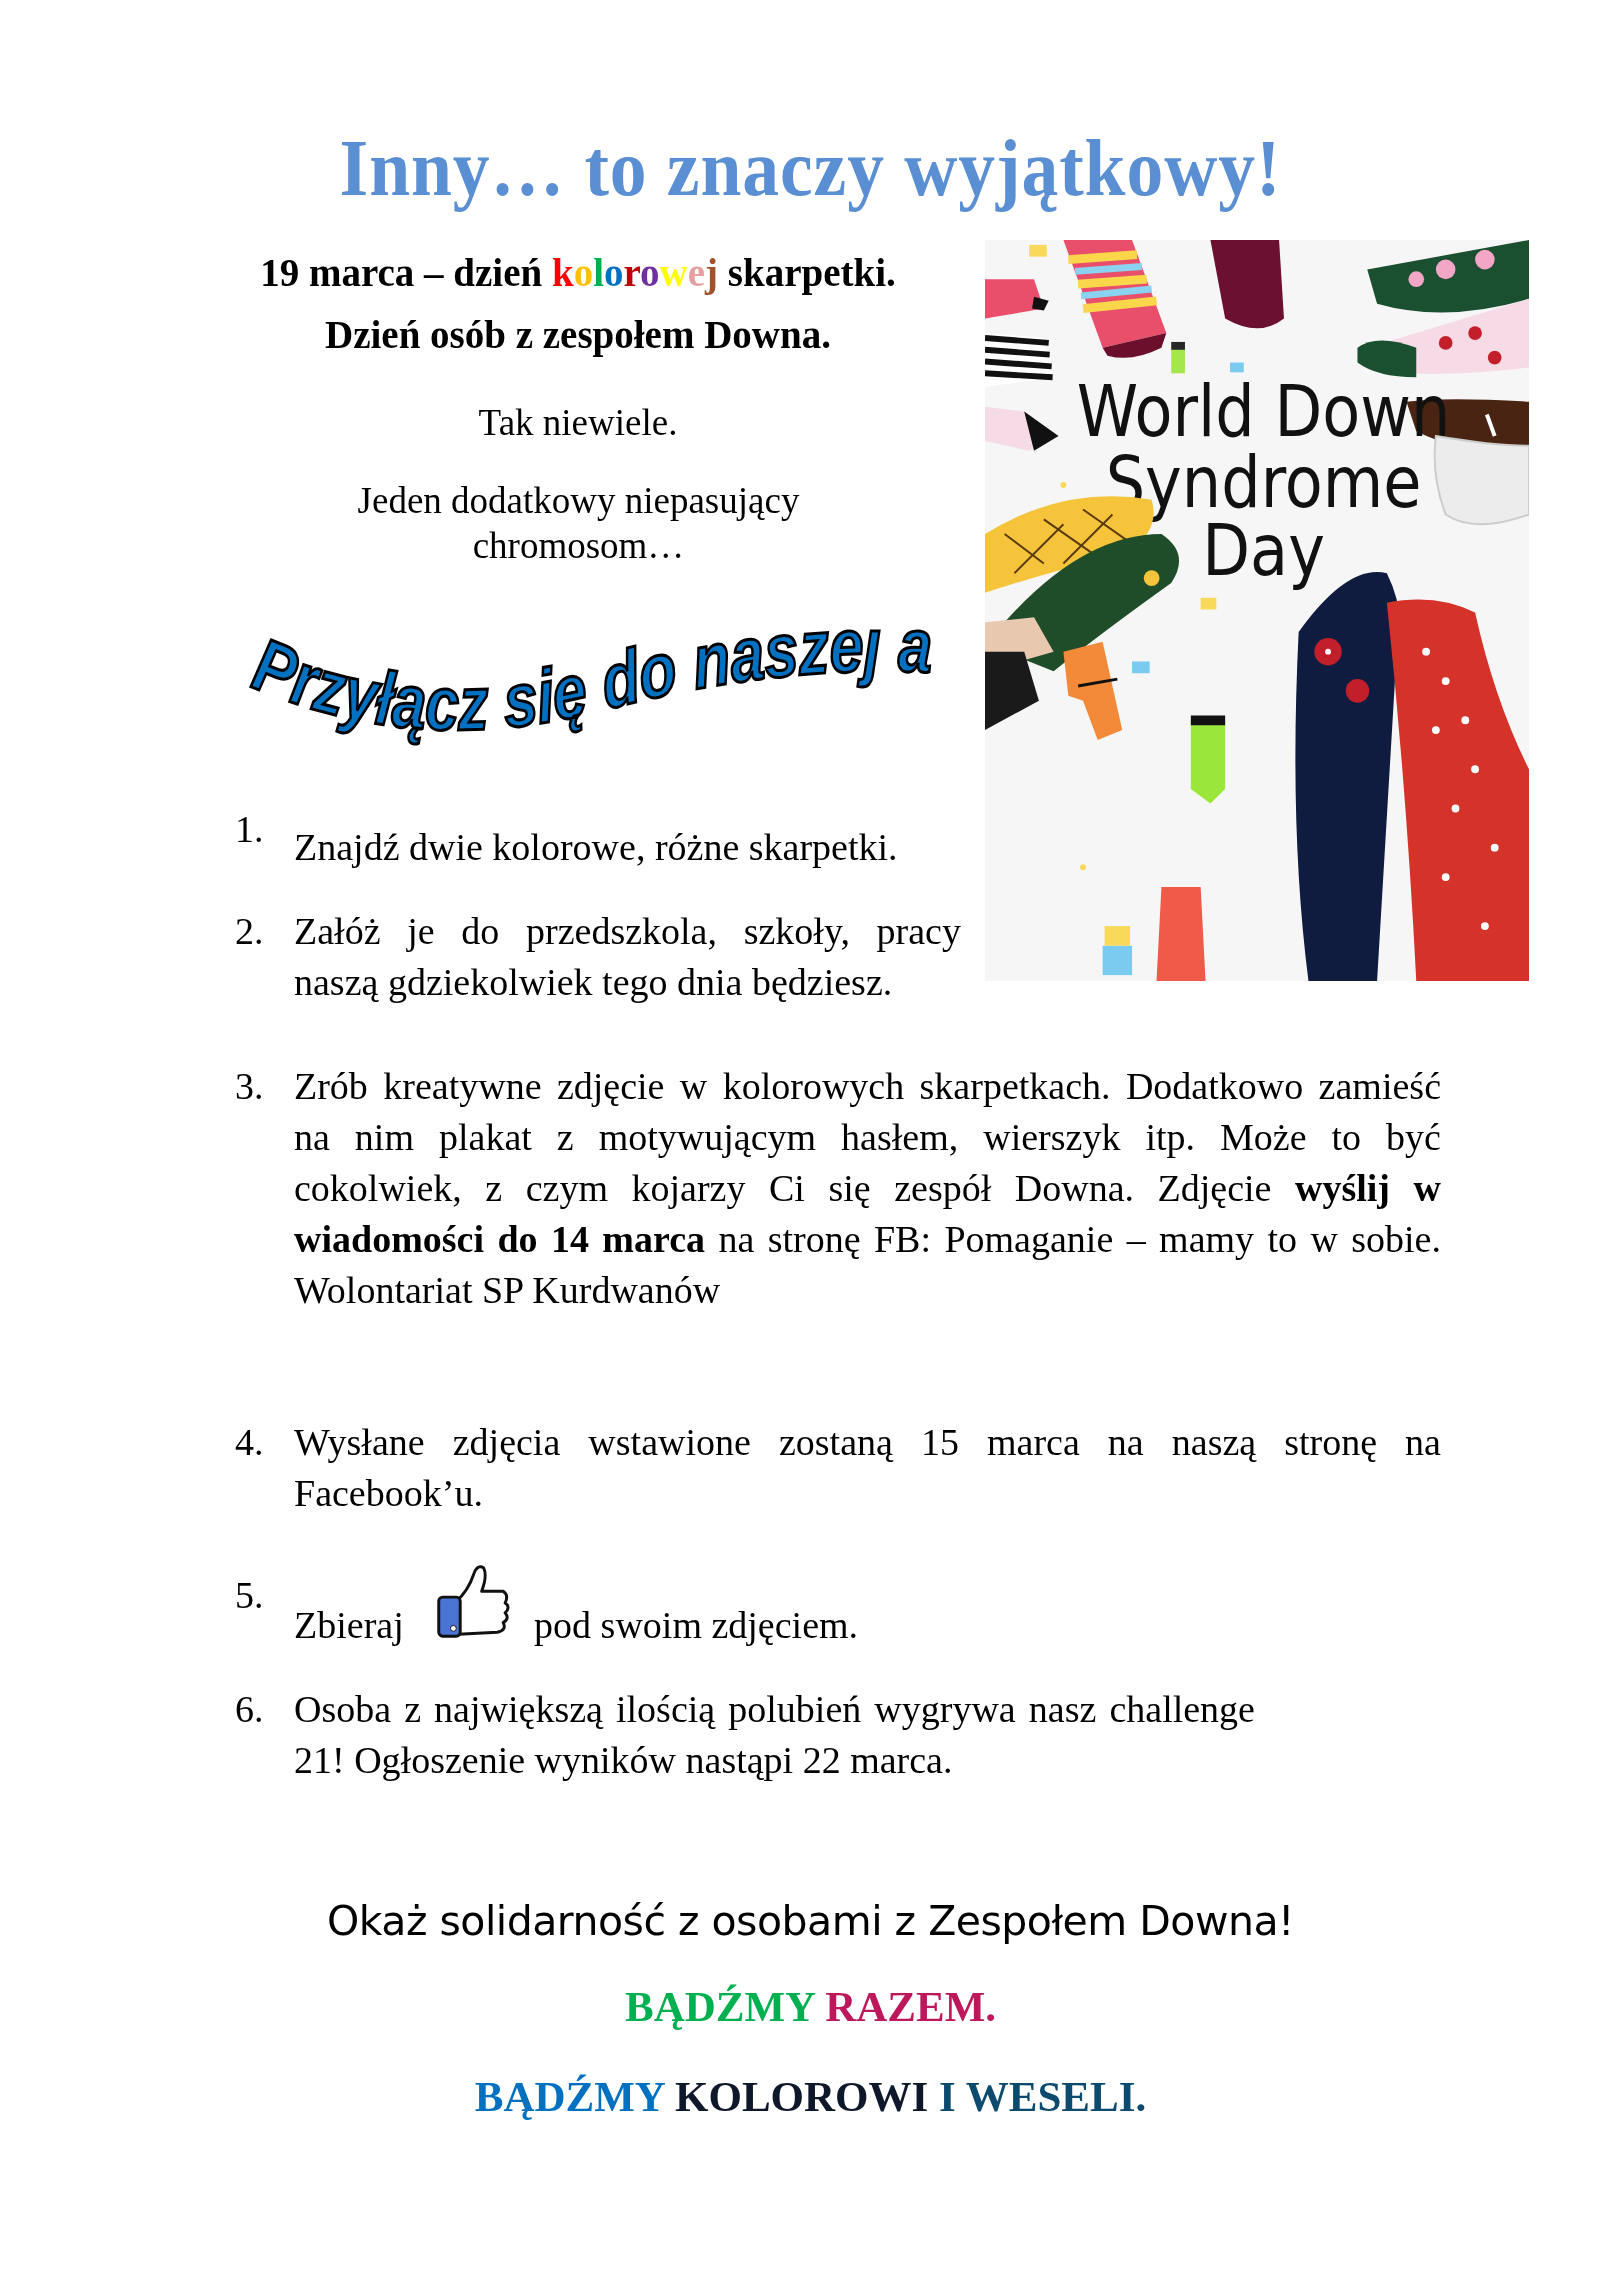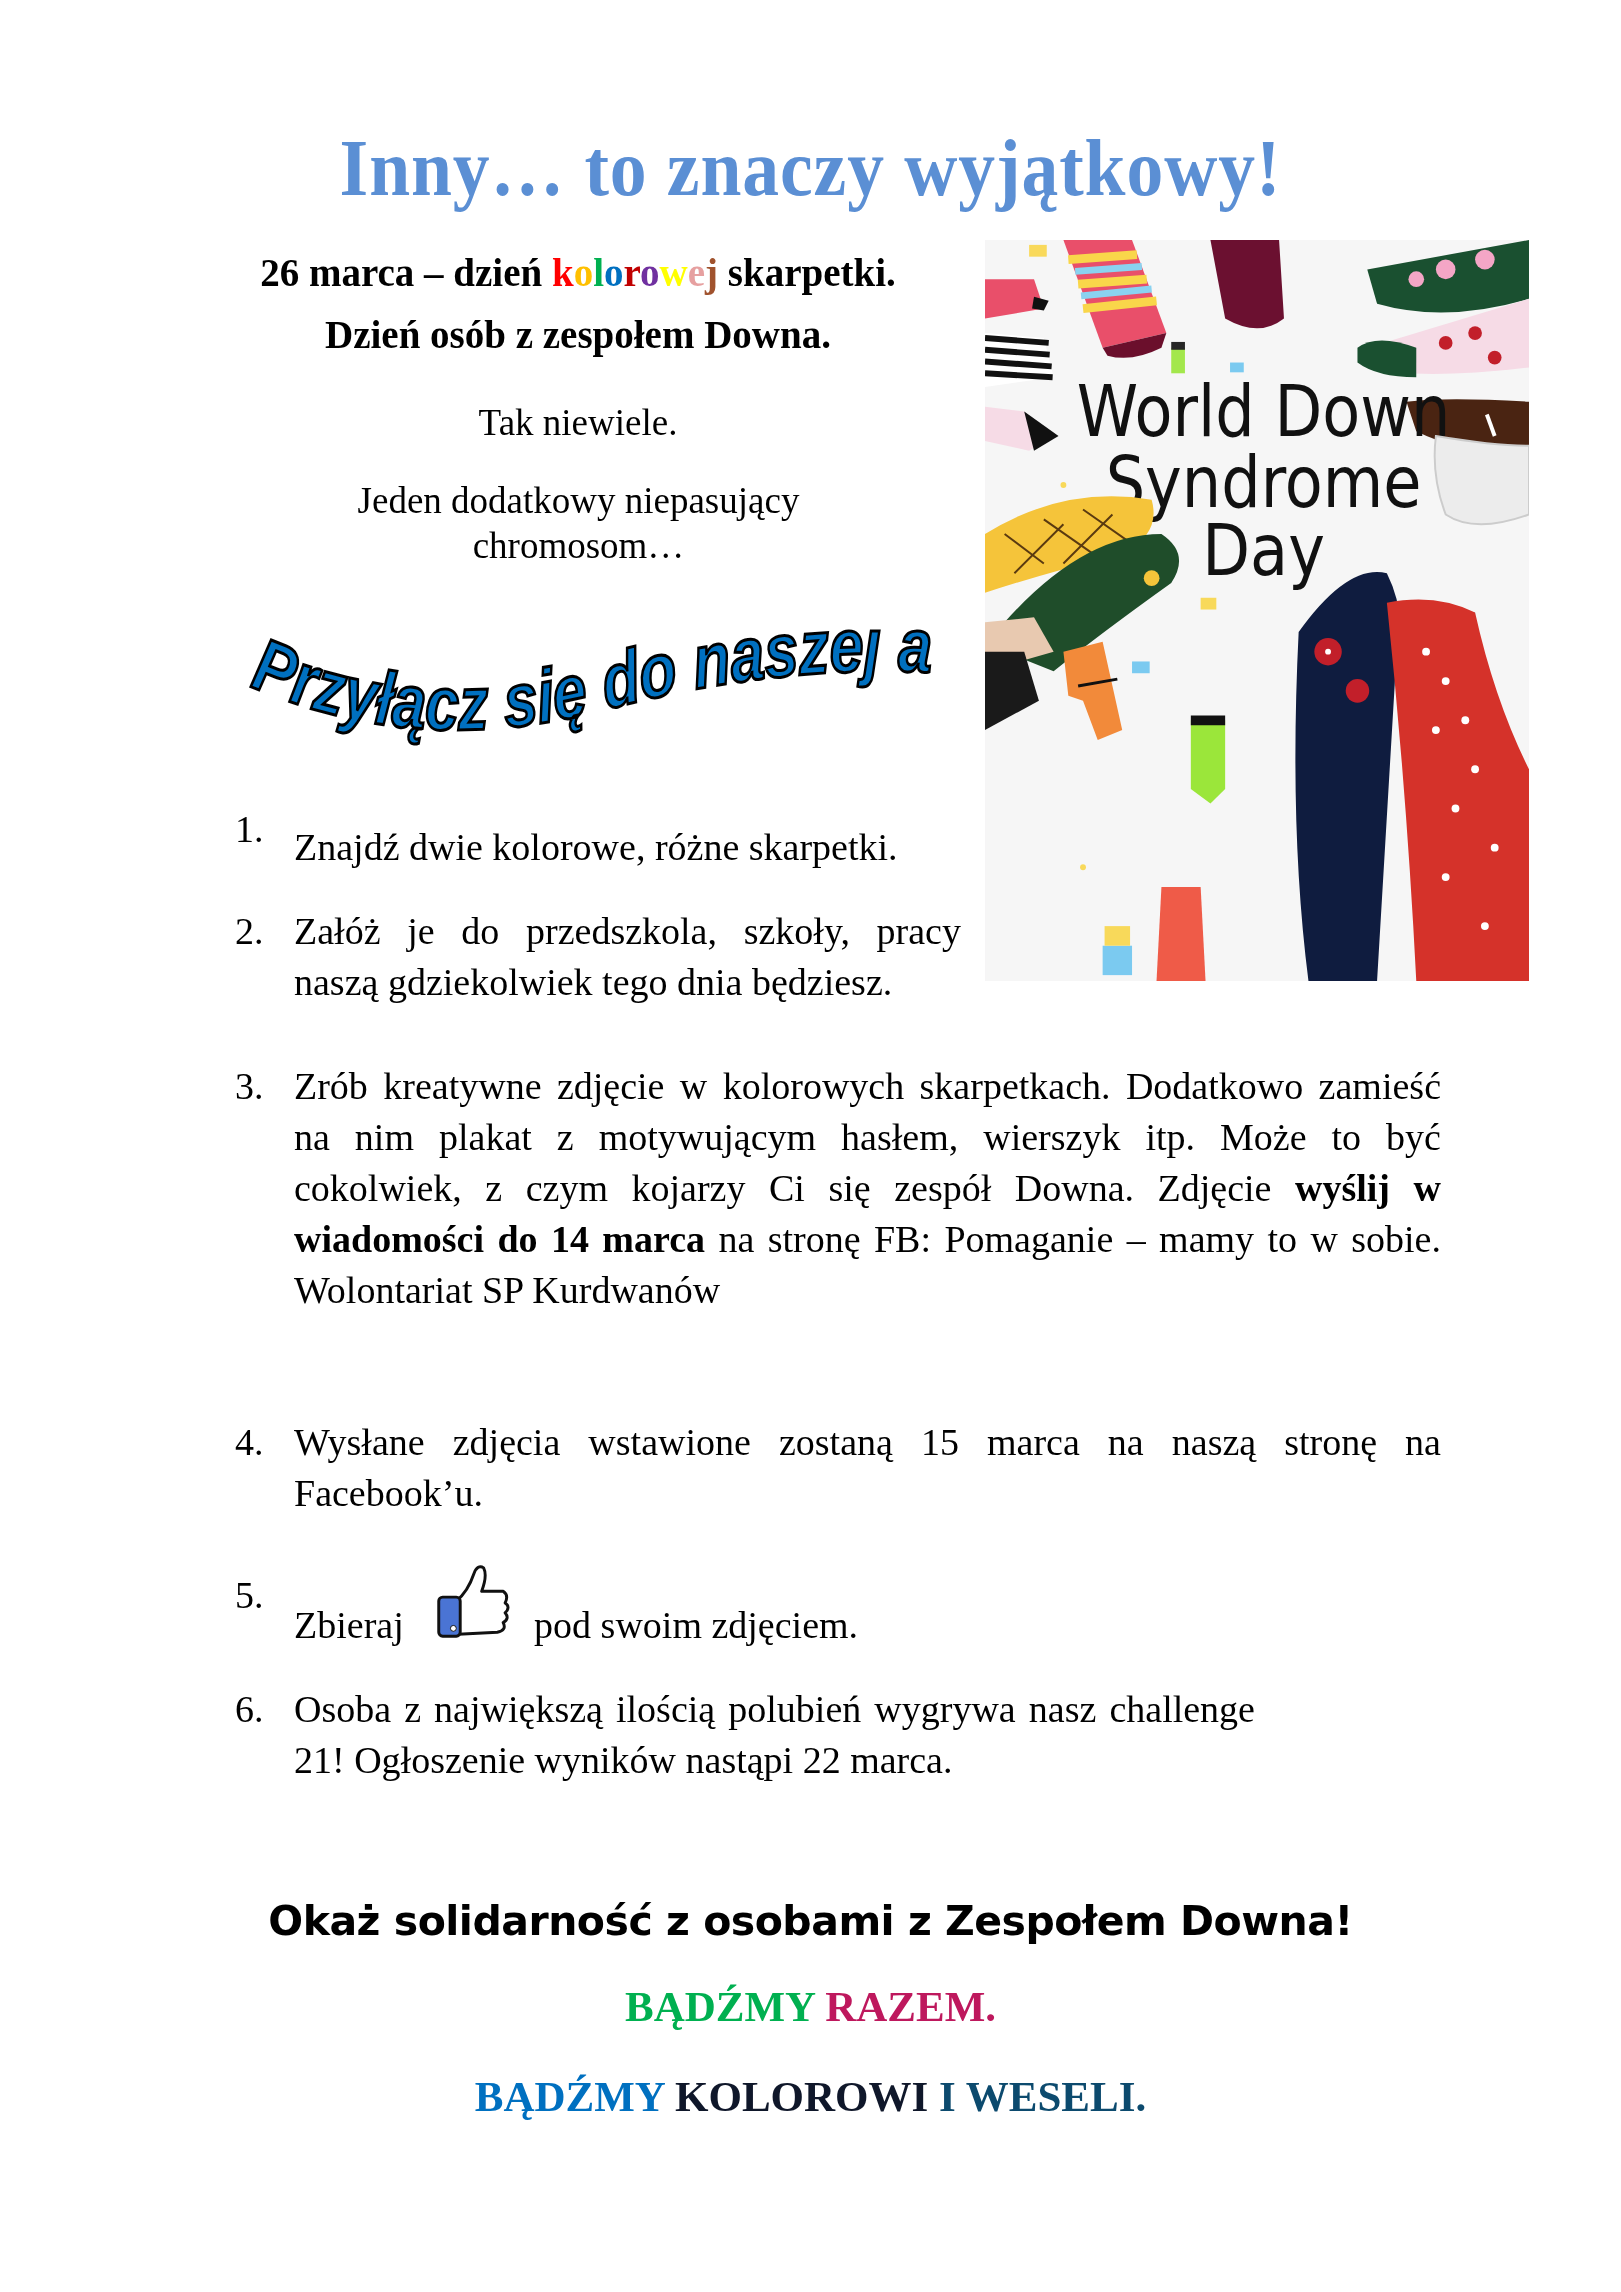--- a/index.html
+++ b/index.html
@@ -16,32 +16,32 @@
     .p1 { top: 400px; }
     .p2 { top: 478px; }
     .action { left: 240px; top: 627px; width: 725px; height: 147px; }
     .action svg text { font-family: "Liberation Sans", sans-serif; font-weight: bold; }
     .poster { left: 985px; top: 240px; width: 544px; height: 741px; background: #8b5cf6; overflow: hidden; }
     .list { left: 235px; font-size: 38px; line-height: 51px; }
     .li { position: absolute; }
     .li .num { position: absolute; left: 0; width: 59px; }
     .li .txt { position: absolute; left: 59px; text-align: justify; text-align-last: left; }
     .solidarity { left: 0; width: 1621px; top: 1897px; text-align: center;
-                  font-family: "DejaVu Sans", sans-serif; font-weight: bold; font-size: 41px; letter-spacing: -0.5px; }
+                  font-family: "DejaVu Sans", sans-serif; font-weight: normal; font-size: 41px; letter-spacing: -0.5px; }
     .slogan { left: 0; width: 1621px; text-align: center; font-size: 43px; font-weight: bold; }
     .s1 { top: 1982px; }
     .s2 { top: 2072px; }
   </style>
 </head>
 <body>
 
 <div class="abs title">Inny… to znaczy wyjątkowy!</div>
 
 <div class="abs sub sub1">
-  <span>26 marca – dzień </span><span><span style="color:#ff0000">k</span><span style="color:#ffc000">o</span><span style="color:#00b050">l</span><span style="color:#0070c0">o</span><span style="color:#c00000">r</span><span style="color:#7030a0">o</span><span style="color:#ffff00">w</span><span style="color:#e6a0a0">e</span><span style="color:#a0522d">j</span></span><span> skarpetki.</span>
+  <span>19 marca – dzień </span><span><span style="color:#ff0000">k</span><span style="color:#ffc000">o</span><span style="color:#00b050">l</span><span style="color:#0070c0">o</span><span style="color:#c00000">r</span><span style="color:#7030a0">o</span><span style="color:#ffff00">w</span><span style="color:#e6a0a0">e</span><span style="color:#a0522d">j</span></span><span> skarpetki.</span>
 </div>
 <div class="abs sub sub2">Dzień osób z zespołem Downa.</div>
 
 <div class="abs plain p1">Tak niewiele.</div>
 <div class="abs plain p2" style="width:549px;left:304px;">
   <span>Jeden dodatkowy niepasujący chromosom…</span>
 </div>
 
 <div class="abs action">
   <svg width="725" height="147" viewBox="0 0 740 150">

